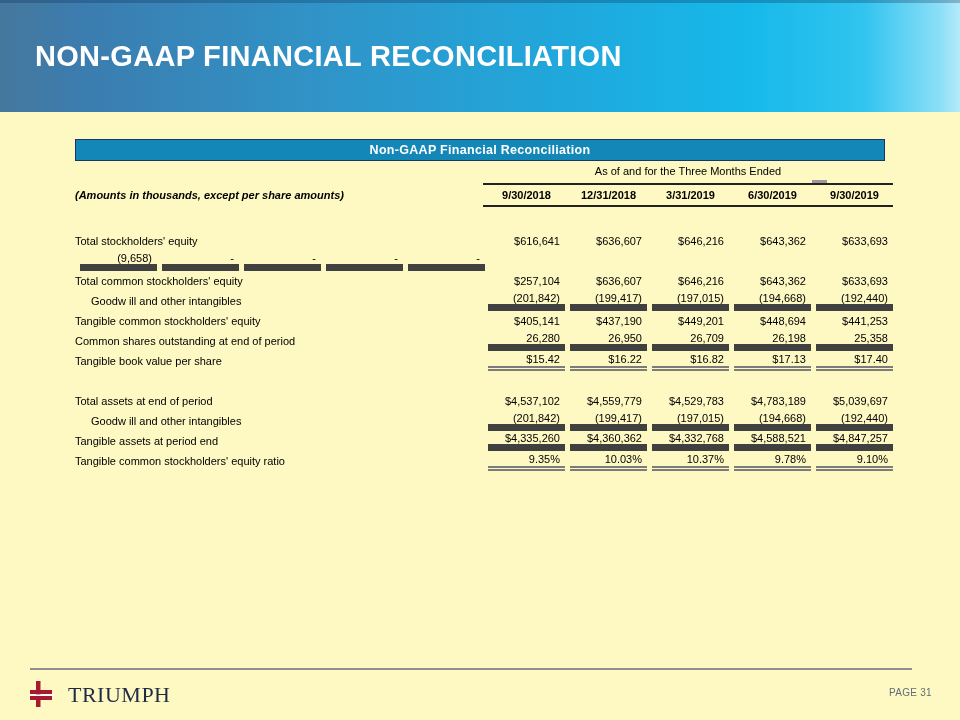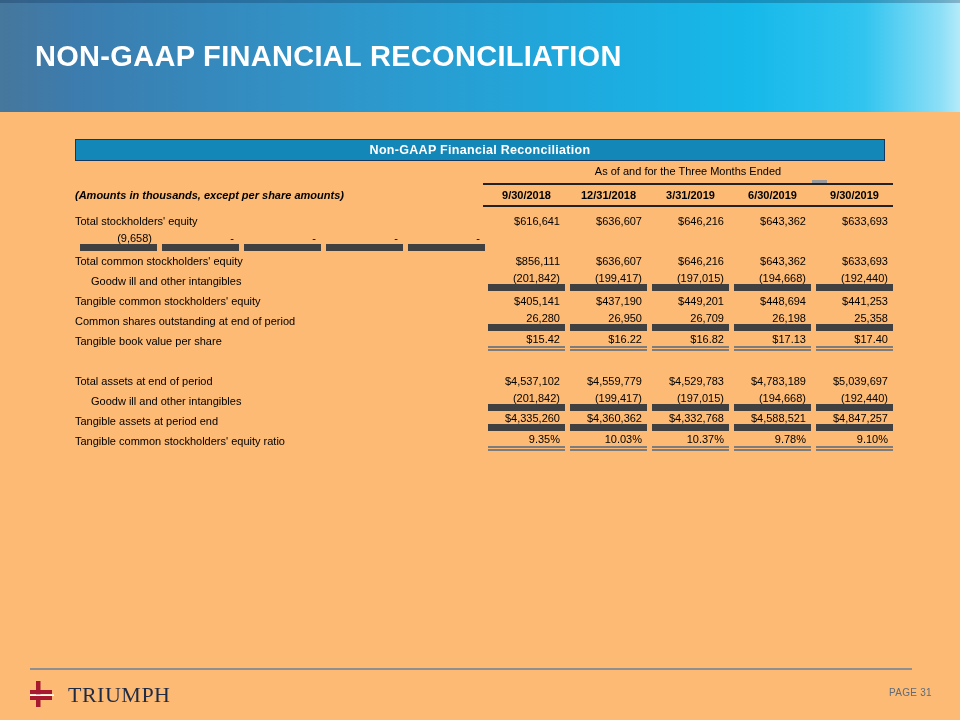--- a/index.html
+++ b/index.html
@@ -1,17 +1,17 @@
 <!DOCTYPE html>
 <html><head>
 <meta charset="utf-8">
 <style>
   html,body{margin:0;padding:0;background:#ffffff;}
   .slide{
-    position:relative;width:960px;height:720px;background:#fdba74;overflow:hidden;
+    position:relative;width:960px;height:720px;background:#fef9c3;overflow:hidden;
     font-family:"Liberation Sans","DejaVu Sans",sans-serif;color:#000;
   }
 
   
   .title-bar{
     position:absolute;top:0;left:0;width:960px;height:112px;
     background:linear-gradient(90deg,#46779c 0%,#3c7cae 8%,#2f95c9 35%,#1fa9dd 60%,#16b9ea 78%,#31c4ef 90%,#8ddff7 98%,#b5ebfa 100%);
   }
   .title-bar::before{
     content:"";position:absolute;top:0;left:0;right:0;height:3px;
@@ -37,21 +37,21 @@
   .period-dash{
     position:absolute;right:66px;bottom:0;width:15px;height:3px;background:#9a9a9a;
   }
   .heads-row{display:flex;height:20px;align-items:center;}
   .heads-row .note{
     flex:0 0 408px;font-size:11px;font-style:italic;font-weight:bold;white-space:nowrap;
   }
   .heads-row .cell{width:77px;margin-left:5px;text-align:center;font-size:11px;font-weight:bold;white-space:nowrap;}
   .dates-rule{margin-left:408px;width:410px;border-top:2px solid #222;}
 
-  #tbody{margin-top:4px;}
+  #tbody{margin-top:24px;}
   .trow{display:flex;height:20px;align-items:center;font-size:11px;}
   .trow .lbl{flex:0 0 408px;white-space:nowrap;}
   .trow .lbl.indent{padding-left:16px;flex:0 0 392px;}
   .trow .cell{
     width:77px;margin-left:5px;align-self:stretch;
     display:flex;align-items:center;justify-content:flex-end;
     padding-right:5px;box-sizing:border-box;white-space:nowrap;
   }
   .trow.rule .cell{border-bottom:7px solid #404040;}
   .trow.drule .cell{border-bottom:5px double #7c7c7c;}
@@ -106,21 +106,21 @@
         </div>
         <div class="trow rule">
           <div class="cell">(9,658)</div>
           <div class="cell">-</div>
           <div class="cell">-</div>
           <div class="cell">-</div>
           <div class="cell">-</div>
         </div>
         <div class="trow">
           <div class="lbl">Total common stockholders' equity</div>
-          <div class="cell">$856,111</div>
+          <div class="cell">$257,104</div>
           <div class="cell">$636,607</div>
           <div class="cell">$646,216</div>
           <div class="cell">$643,362</div>
           <div class="cell">$633,693</div>
         </div>
         <div class="trow rule">
           <div class="lbl indent">Goodw ill and other intangibles</div>
           <div class="cell">(201,842)</div>
           <div class="cell">(199,417)</div>
           <div class="cell">(197,015)</div>

